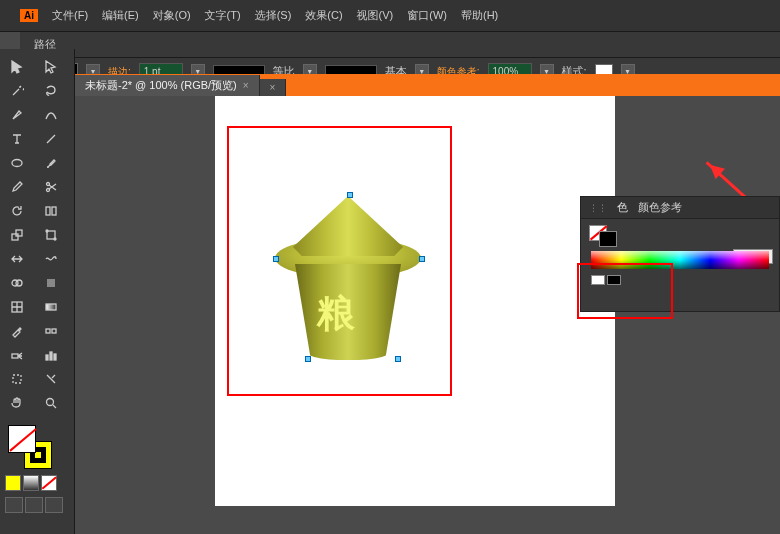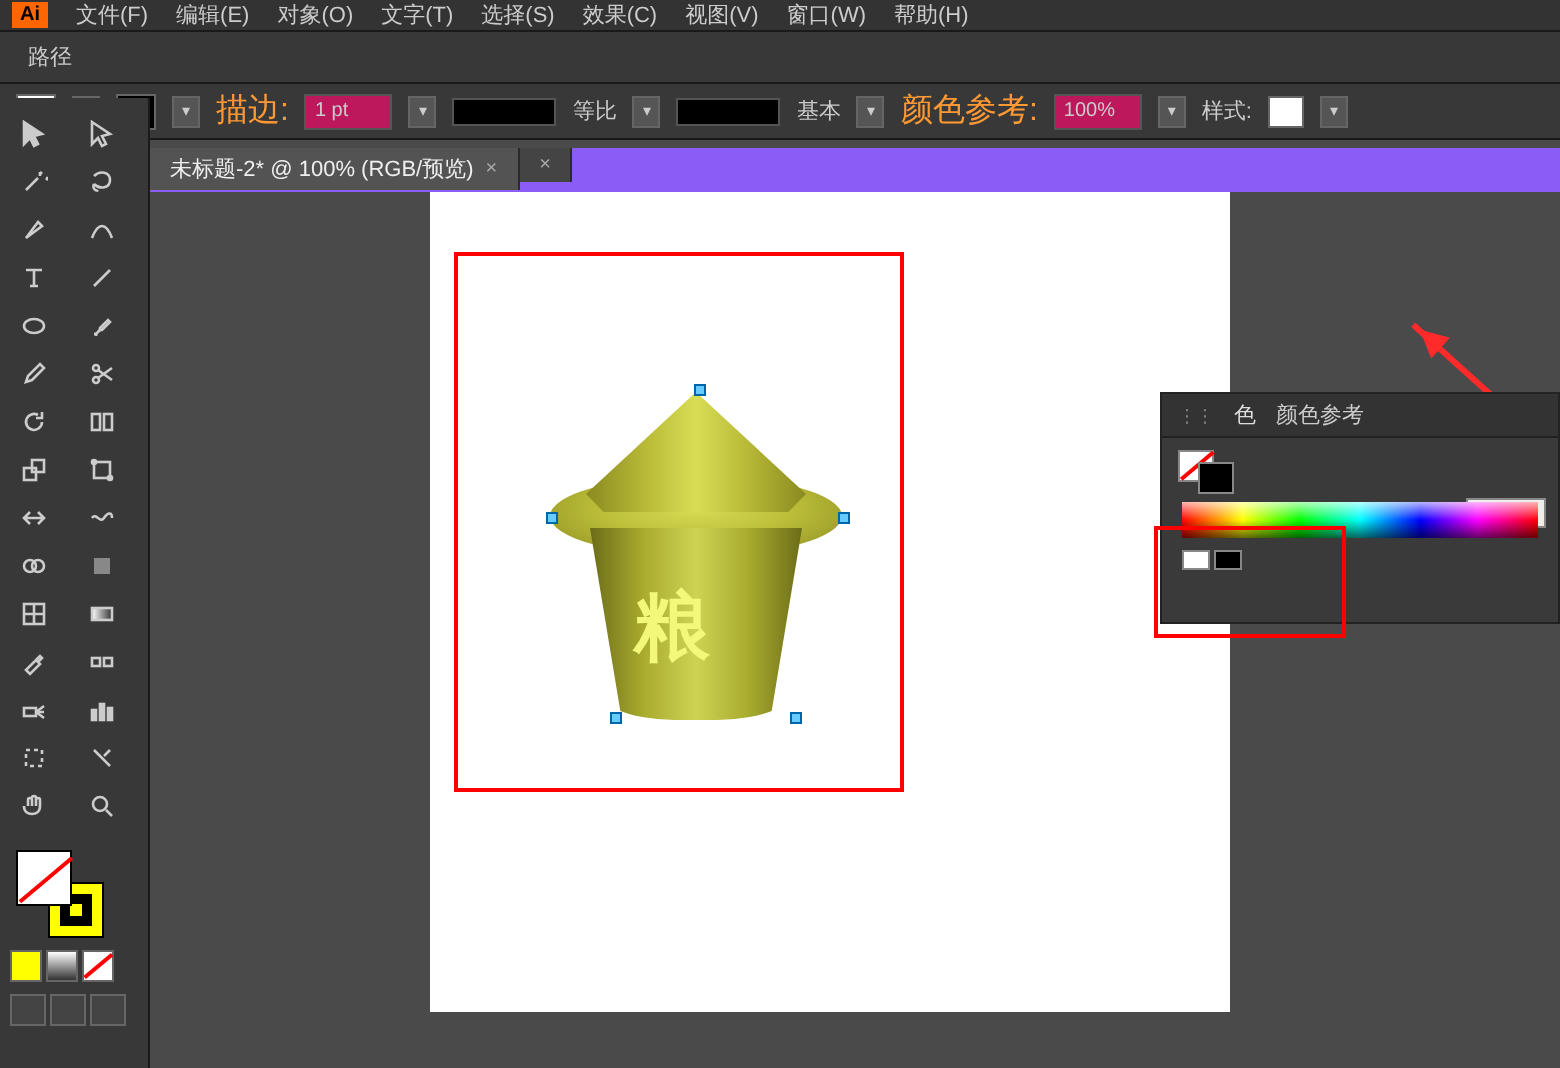--- a/index.html
+++ b/index.html
@@ -1,35 +1,35 @@
 <!DOCTYPE html>
 <html><head>
 <meta charset="utf-8">
 <style>
 * { margin: 0; padding: 0; box-sizing: border-box; }
 body { background: #4a4a4a; font-family: Arial, sans-serif; font-size: 11px; color: #ccc; width: 780px; height: 534px; overflow: hidden; position: relative; }
 
-.menubar { background: #333; height: 16px; display: flex; align-items: center; padding: 0 6px; gap: 14px; font-size: 11px; color: #ccc; border-bottom: 1px solid #1a1a1a; }
+.menubar { background: #333; height: 32px; display: flex; align-items: center; padding: 0 20px; gap: 14px; font-size: 11px; color: #ccc; border-bottom: 1px solid #1a1a1a; }
 .menubar .logo { background: #ff6600; color: #000; font-weight: bold; padding: 1px 4px; font-size: 10px; }
 
-.pathbar { background: #383838; height: 26px; display: flex; align-items: center; padding: 0 14px; border-bottom: 1px solid #1a1a1a; }
+.pathbar { background: #383838; height: 26px; display: flex; align-items: center; padding: 0 14px; border-bottom: 1px solid #1a1a1a; margin-left: 20px; }
 
 .optionsbar { background: #383838; height: 28px; display: flex; align-items: center; padding: 0 8px; gap: 8px; border-bottom: 1px solid #1a1a1a; }
 .swatch { width: 20px; height: 18px; border: 1px solid #666; display: inline-block; }
 .swatch.white { background: #fff; position: relative; }
 .swatch.white::after { content: ''; position: absolute; left: -2px; top: 50%; width: 140%; height: 2px; background: red; transform: rotate(-35deg); }
 .swatch.yellow { background: #ffff00; box-shadow: inset 0 0 0 3px #000; }
-.label-o { color: #ff9933; font-size: 16px; }
-.fld { background: #be185d; border: 1px solid #555; color: #ccc; font-size: 10px; height: 18px; padding: 0 4px; }
+.label-o { color: #ff9933; font-size: 10px; }
+.fld { background: #14532d; border: 1px solid #555; color: #ccc; font-size: 10px; height: 18px; padding: 0 4px; }
 .fld.pt { width: 44px; }
 .stroke-prev { width: 52px; height: 14px; background: #000; border: 1px solid #555; }
 .drop { width: 14px; height: 16px; background: #555; border: 1px solid #666; font-size: 8px; text-align: center; line-height: 14px; }
 .small-swatch { width: 18px; height: 16px; background: #fff; border: 1px solid #666; }
 
-.tabs { background: #8b5cf6; height: 22px; display: flex; align-items: flex-start; }
+.tabs { background: #f97316; height: 22px; display: flex; align-items: flex-end; }
 .tab { background: #444; padding: 3px 10px; font-size: 11px; color: #bbb; border-right: 1px solid #2a2a2a; display: flex; align-items: center; gap: 6px; }
 .tab.active { background: #535353; color: #eee; }
 .tab .x { font-size: 10px; color: #aaa; }
 
 .workspace { position: absolute; left: 75px; top: 96px; right: 0; bottom: 0; background: #4a4a4a; }
 
 .toolbar { position: absolute; left: 0; top: 49px; width: 75px; bottom: 0; background: #383838; border-right: 1px solid #1a1a1a; padding-top: 6px; }
 .toolrow { display: flex; height: 24px; }
 .toolcell { width: 34px; height: 24px; display: flex; align-items: center; justify-content: center; color: #ccc; font-size: 13px; }
 .toolcell svg { stroke: #ccc; fill: none; stroke-width: 1.3; }

